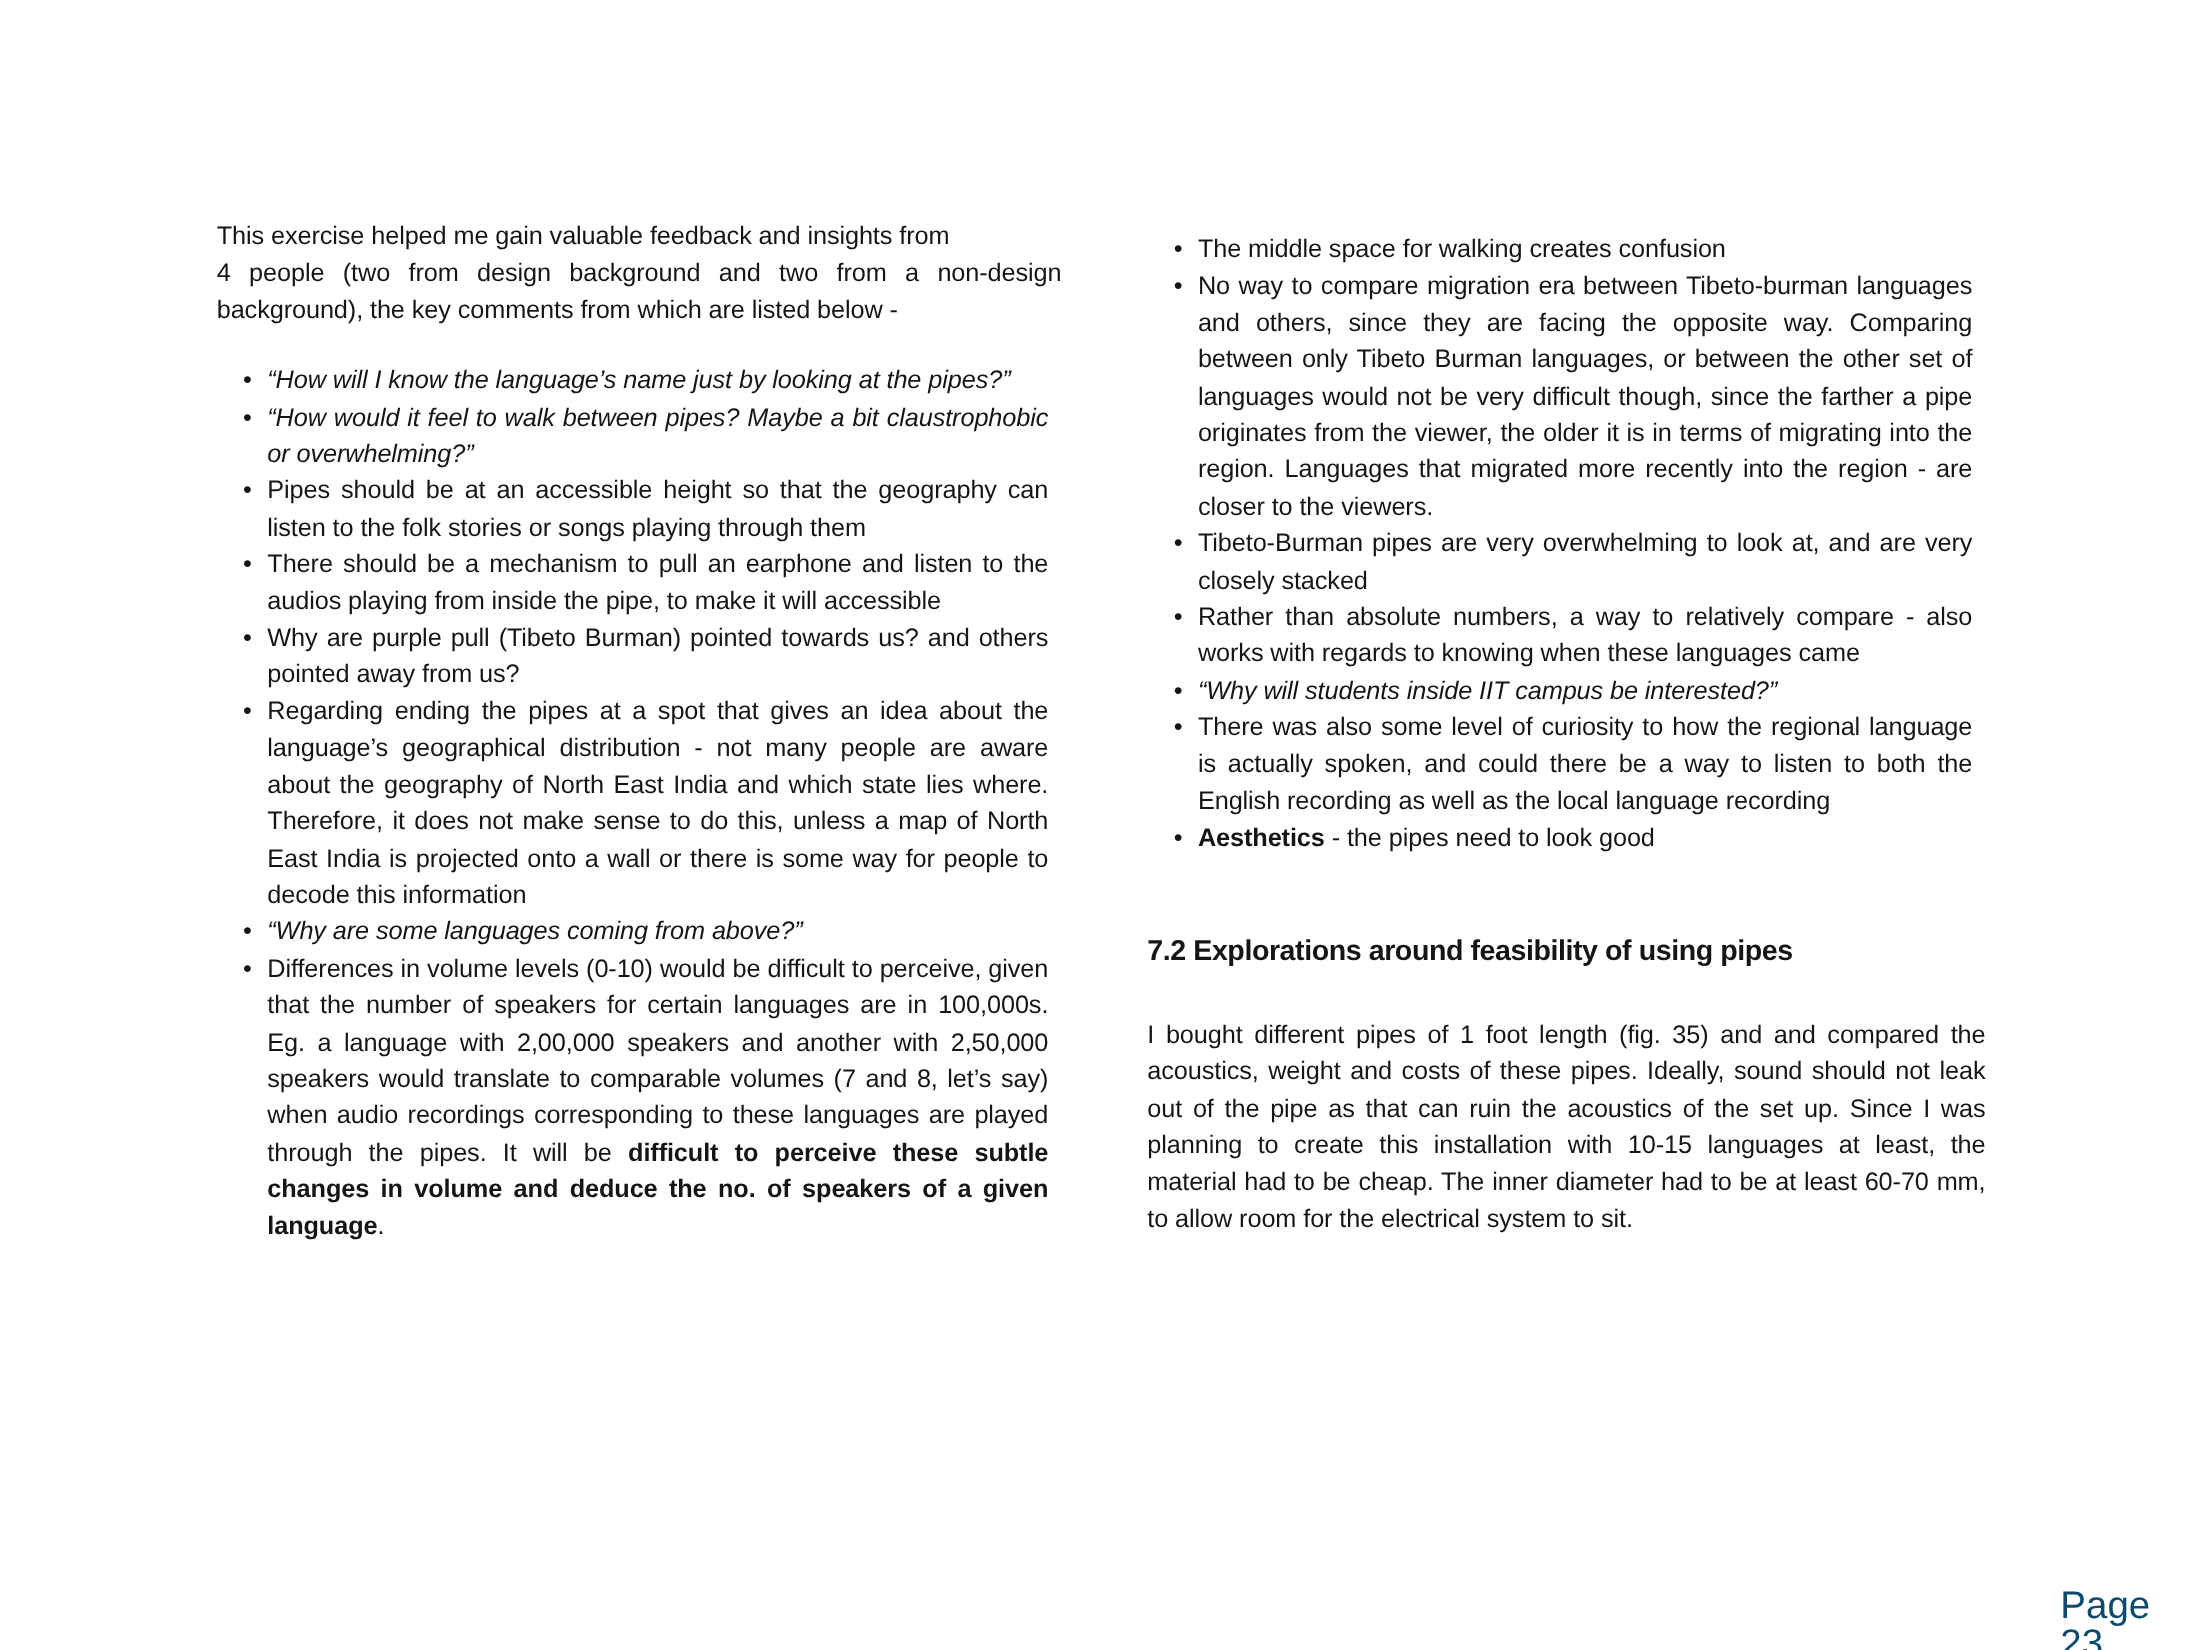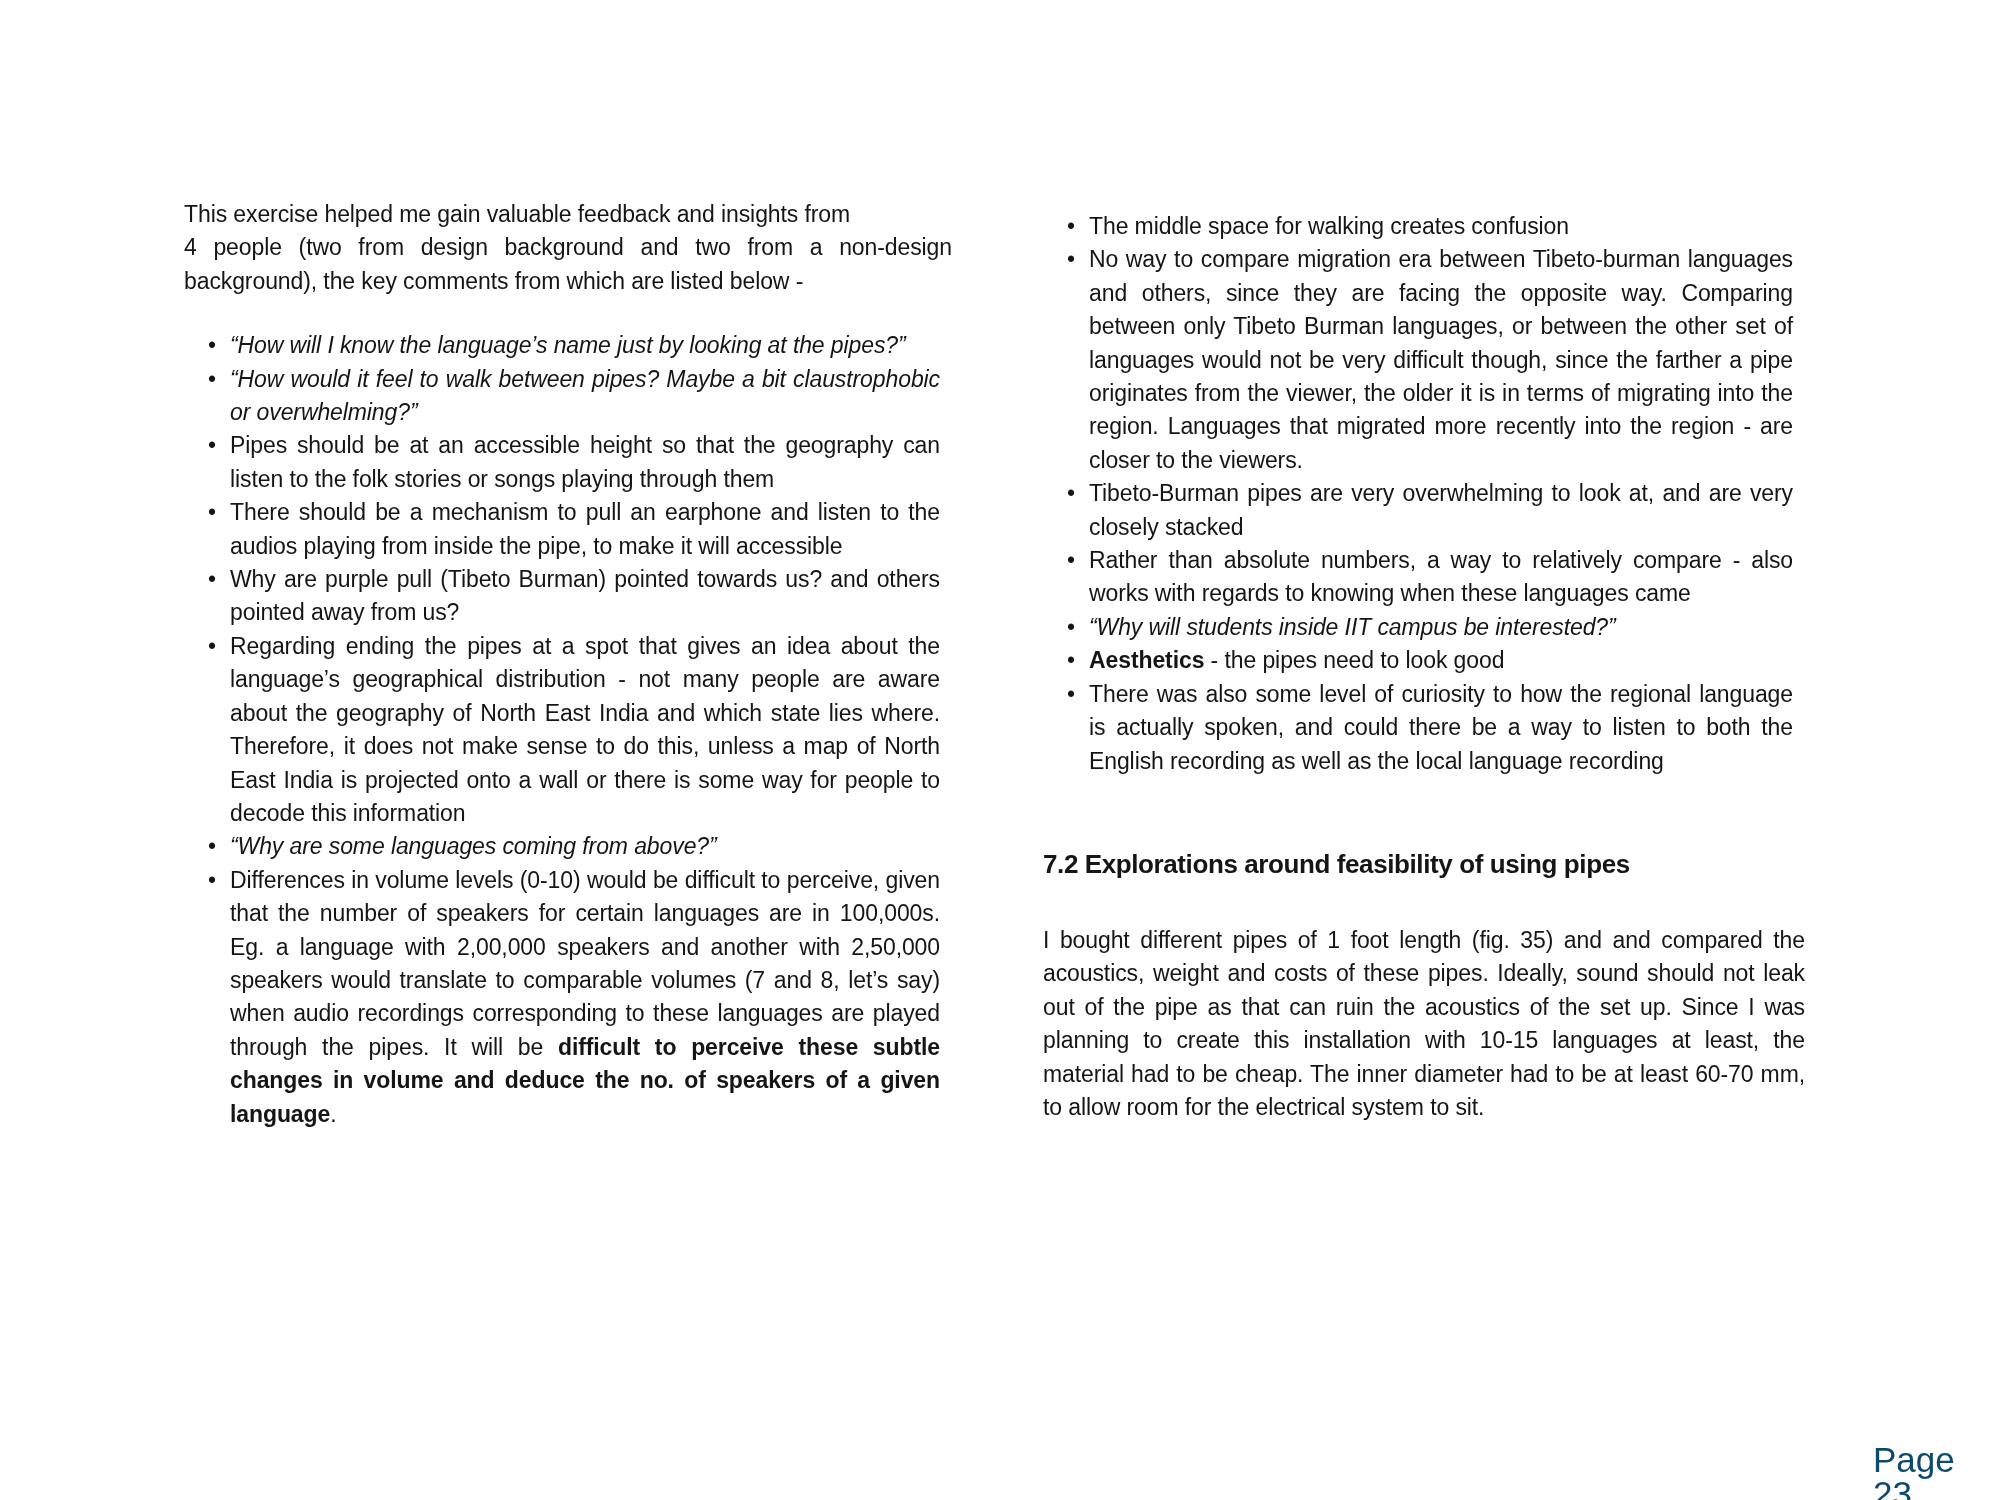--- a/index.html
+++ b/index.html
@@ -12,21 +12,21 @@
     font-family: "Liberation Sans", "DejaVu Sans", sans-serif;
     color: #151515;
   }
   .col {
     position: absolute;
     top: 198px;
     font-size: 23px;
     line-height: 33.4px;
     letter-spacing: -0.1px;
   }
-  .col-left  { left: 184px;  width: 768px; }
+  .col-left  { left: 197px;  width: 768px; }
   .col-right { left: 1043px; width: 762px; }
 
   .intro {
     margin: 0 0 31px 0;
     text-align: justify;
   }
   .bullets { margin: 12px; padding: 0; }
   .bullet {
     position: relative;
     padding-left: 34px;
@@ -84,22 +84,22 @@
     </div>
   </section>
 
   <section class="col col-right">
     <div class="bullets">
       <div class="bullet">The middle space for walking creates confusion</div>
       <div class="bullet">No way to compare migration era between Tibeto-burman languages and others, since they are facing the opposite way. Comparing between only Tibeto Burman languages, or between the other set of languages would not be very difficult though, since the farther a pipe originates from the viewer, the older it is in terms of migrating into the region. Languages that migrated more recently into the region - are closer to the viewers.</div>
       <div class="bullet">Tibeto-Burman pipes are very overwhelming to look at, and are very closely stacked</div>
       <div class="bullet">Rather than absolute numbers, a way to relatively compare - also works with regards to knowing when these languages came</div>
       <div class="bullet italic">“Why will students inside IIT campus be interested?”</div>
+      <div class="bullet">There was also some level of curiosity to how the regional language is actually spoken, and could there be a way to listen to both the English recording as well as the local language recording</div>
       <div class="bullet"><span class="bold-seg">Aesthetics</span><span> - the pipes need to look good</span></div>
-      <div class="bullet">There was also some level of curiosity to how the regional language is actually spoken, and could there be a way to listen to both the English recording as well as the local language recording</div>
     </div>
 
     <h2 class="heading">7.2 Explorations around feasibility of using pipes</h2>
 
     <p class="body-para">I bought different pipes of 1 foot length (fig. 35) and and compared the acoustics, weight and costs of these pipes. Ideally, sound should not leak out of the pipe as that can ruin the acoustics of the set up. Since I was planning to create this installation with 10-15 languages at least, the material had to be cheap. The inner diameter had to be at least 60-70 mm, to allow room for the electrical system to sit.</p>
   </section>
 
   <div class="footer">Page 23</div>
 
 </main>

